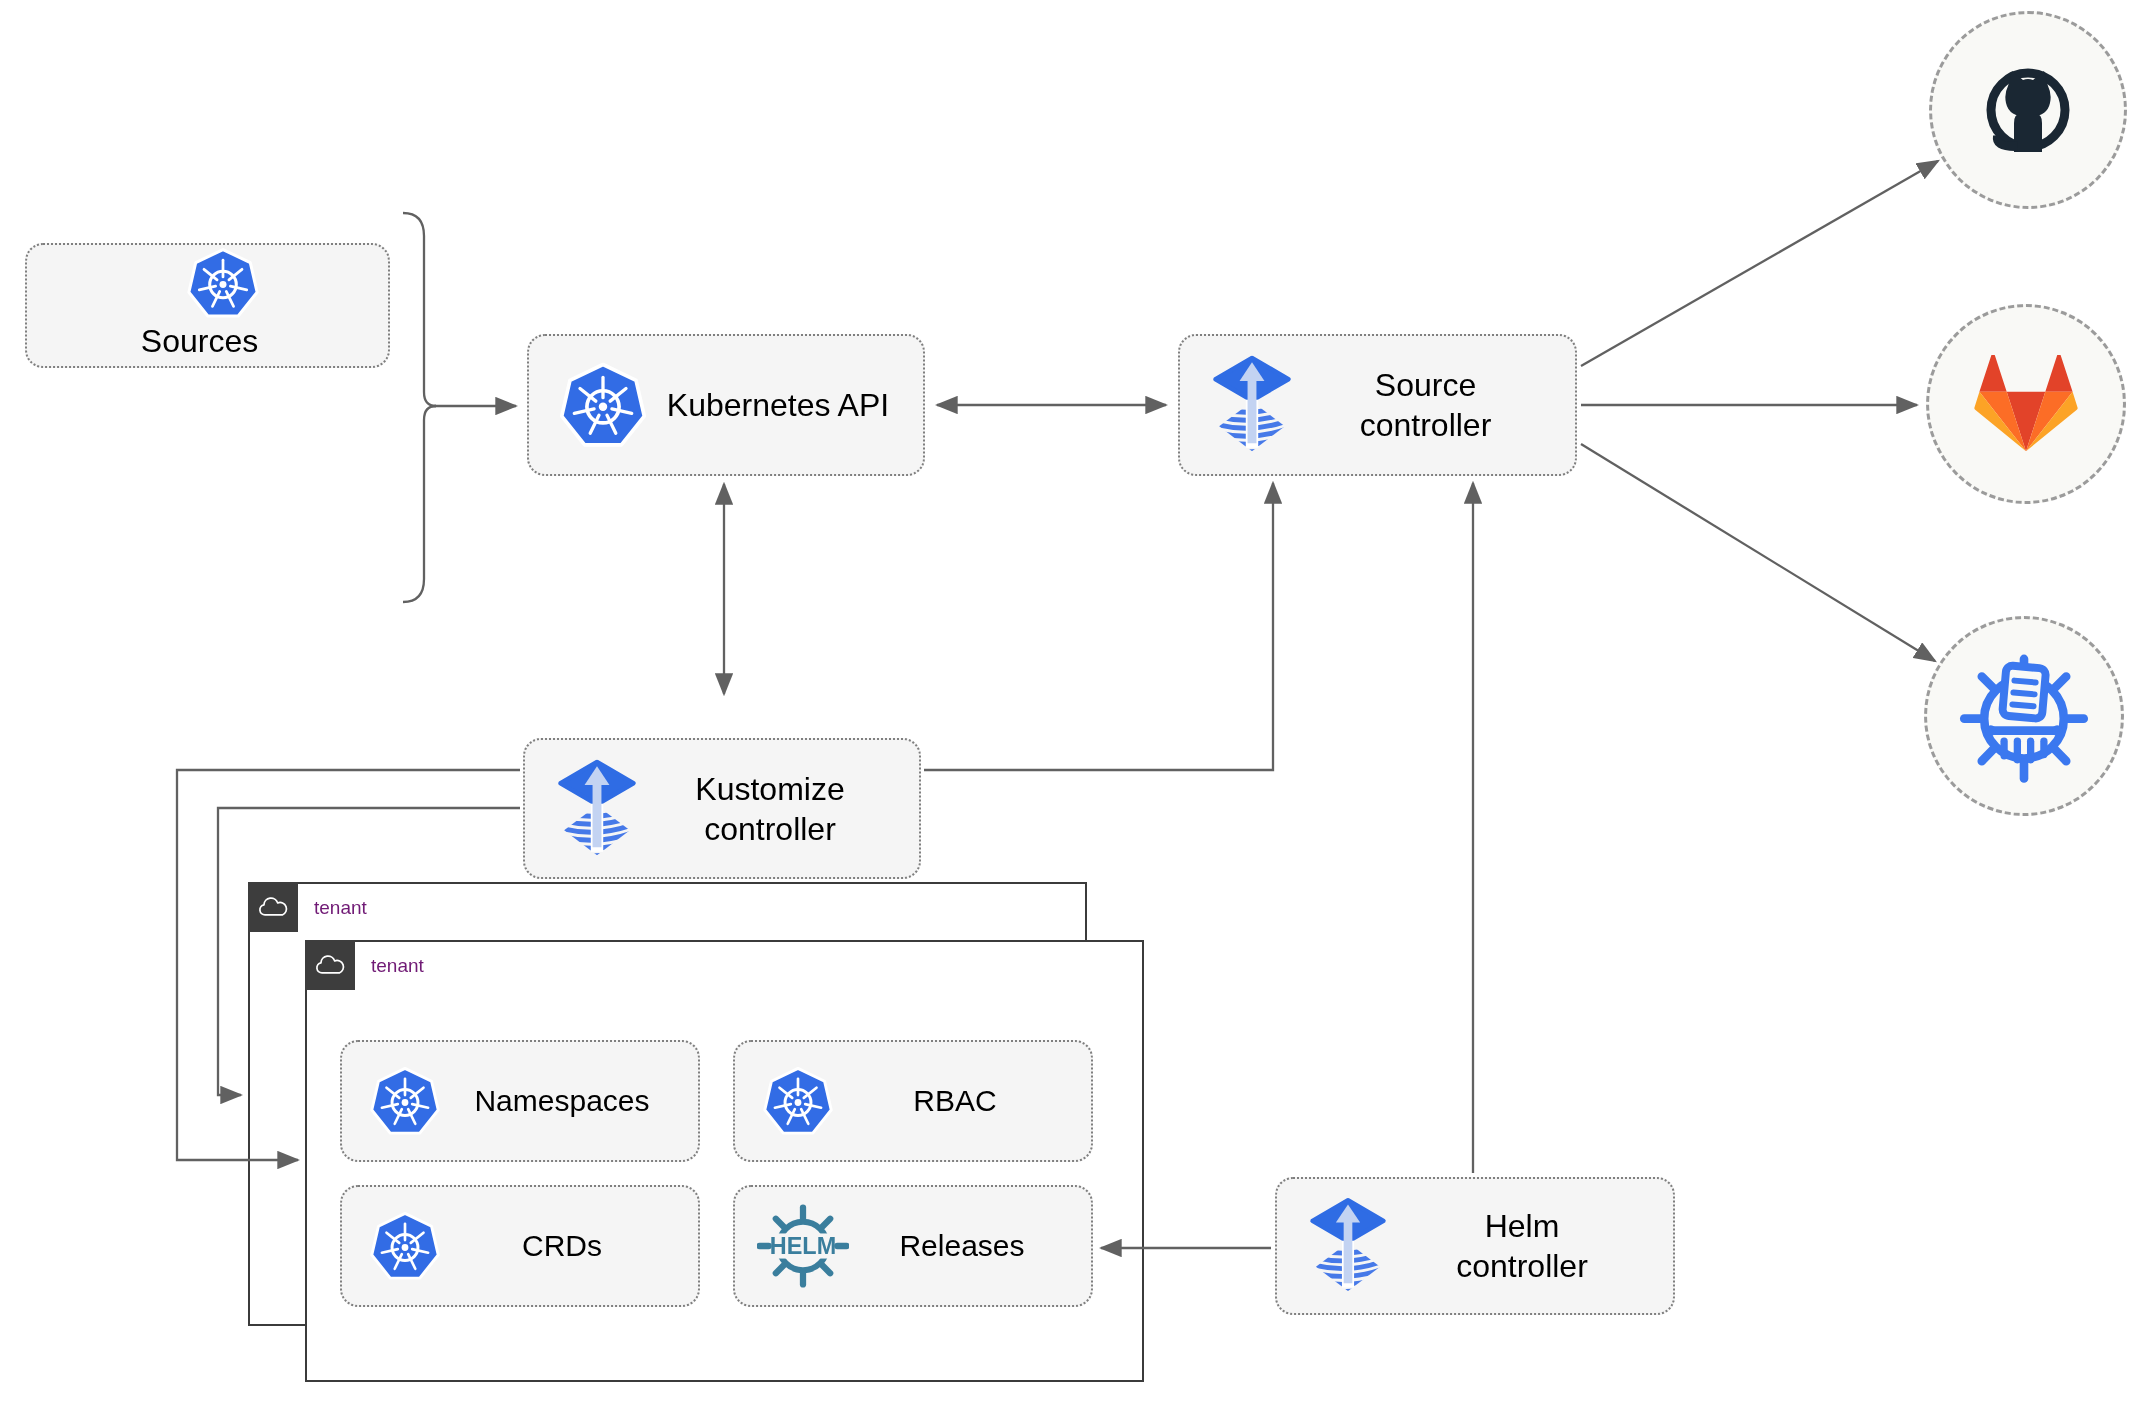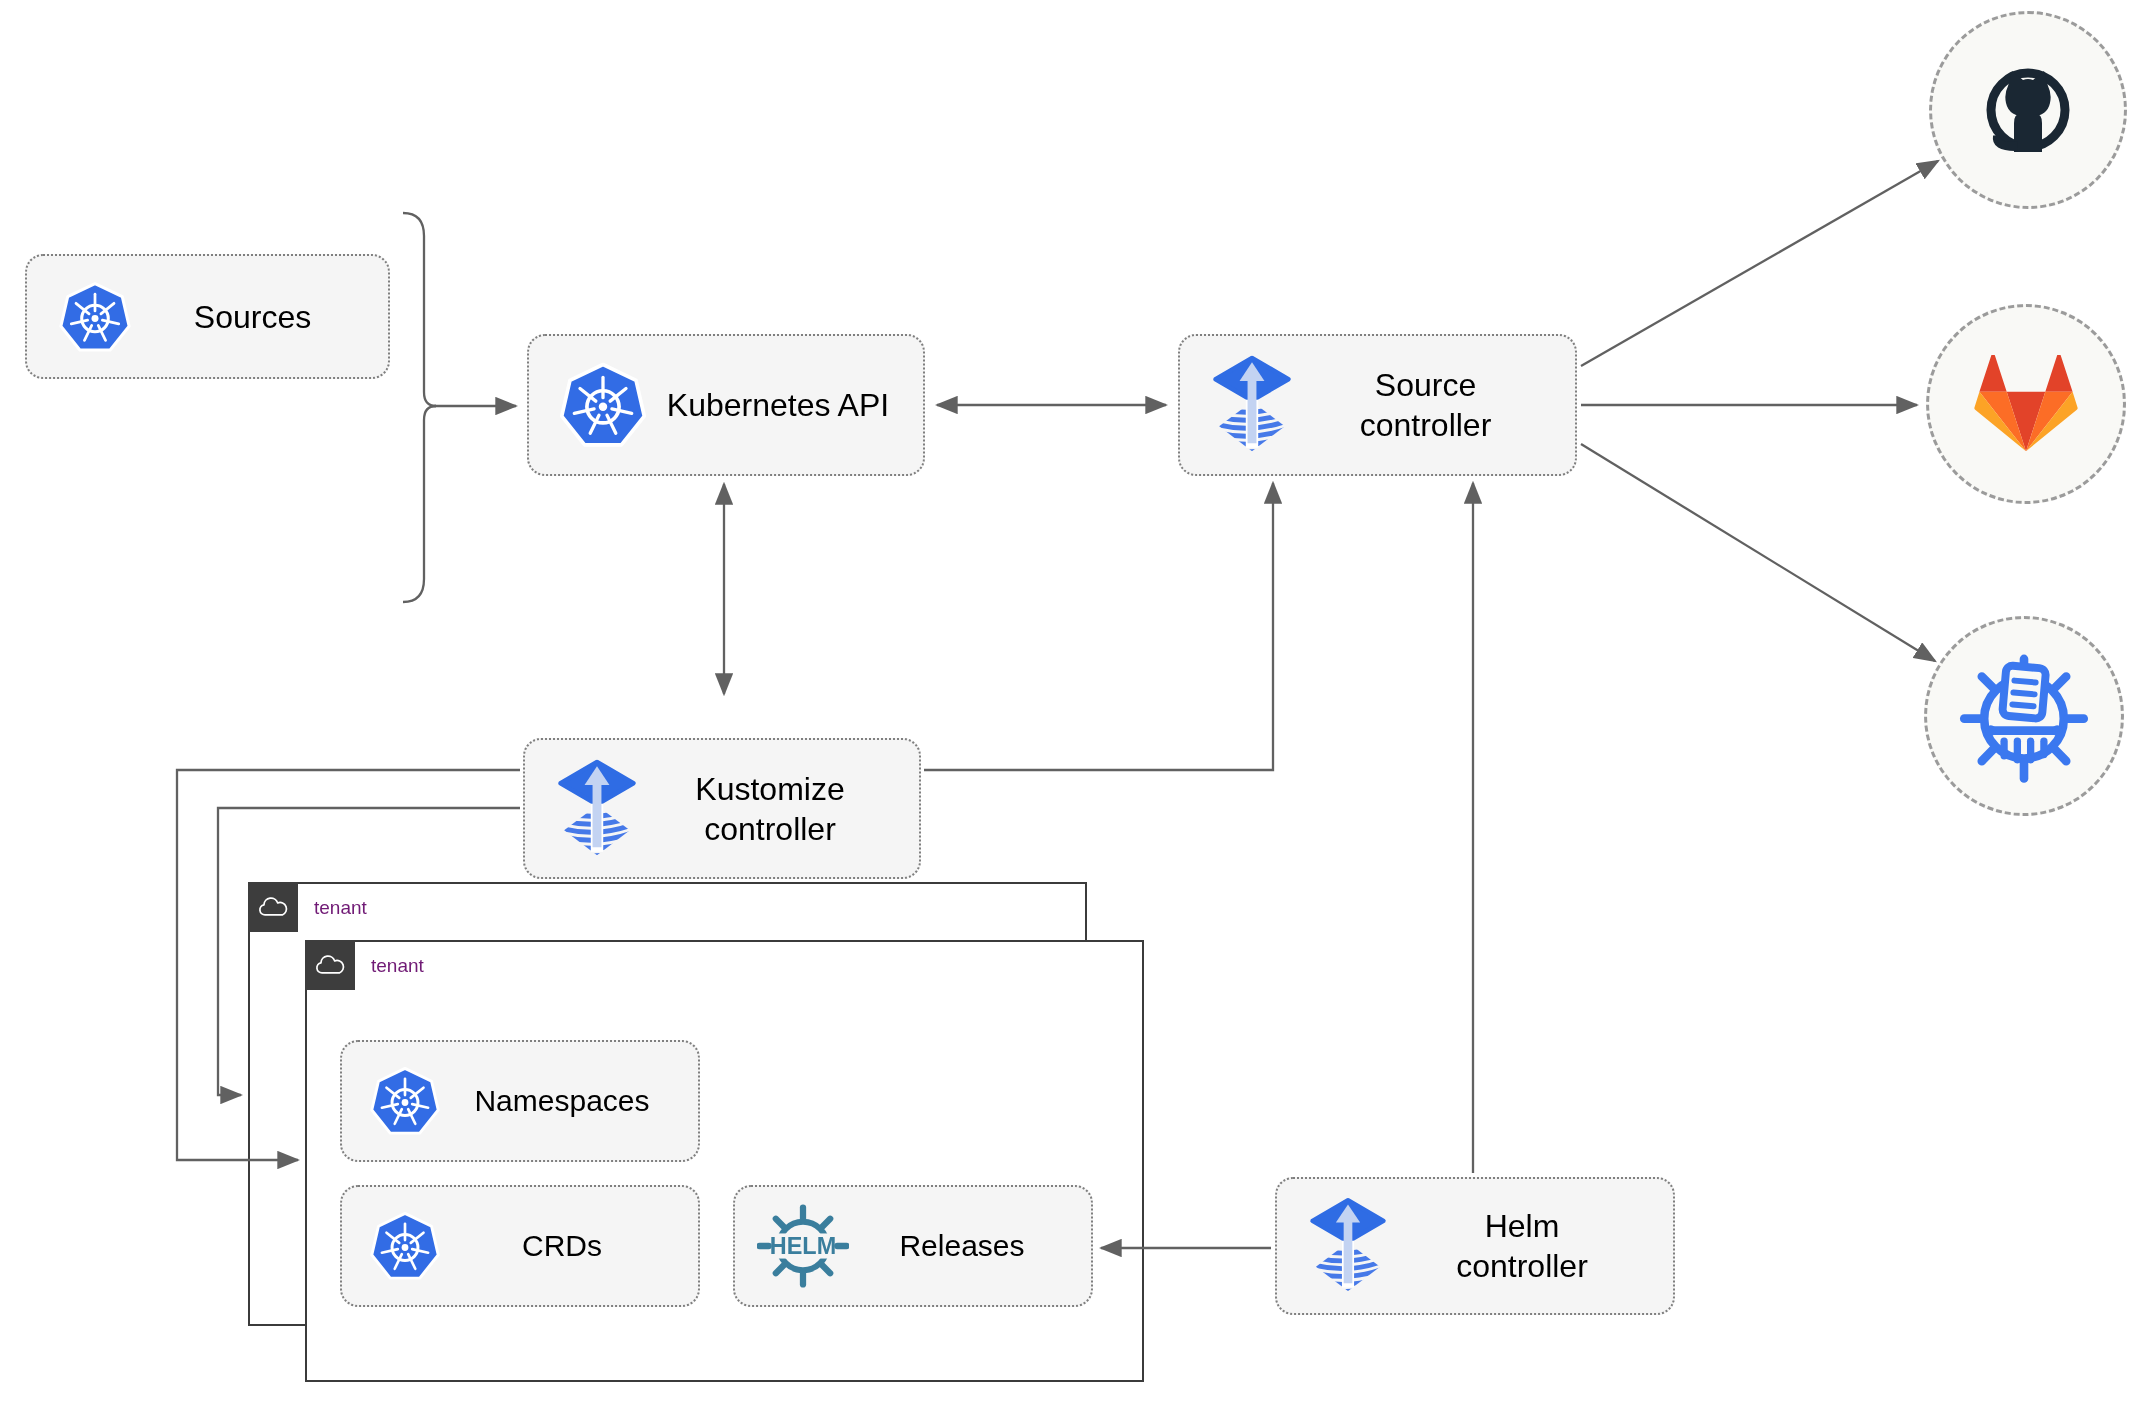--- a/index.html
+++ b/index.html
@@ -114,21 +114,21 @@
 
   <div class="tenant" style="left:305px;top:940px;width:839px;height:442px;z-index:3;">
     <div class="tab">
       <svg width="34" height="24" viewBox="0 0 60 42">
           <use href="#sym-cloud"></use>
         </svg>
     </div>
     <div class="tlbl">tenant</div>
   </div>
 
-  <div class="node" style="left:25px;top:254px;width:365px;height:125px;">
+  <div class="node" style="left:25px;top:243px;width:365px;height:125px;flex-direction:column;">
     <svg class="icon" width="76" height="76" viewBox="0 0 100 100" style="margin-left:30px">
         <use href="#sym-k8s"></use>
       </svg>
     <span class="lbl">Sources</span>
   </div>
 
 
   <div class="node" style="left:527px;top:334px;width:398px;height:142px;justify-content:center;">
     <svg class="icon" width="92" height="92" viewBox="0 0 100 100" style="margin-left:28px">
         <use href="#sym-k8s"></use>
@@ -166,20 +166,26 @@
     </span>
   </div>
 
   <div class="node" style="left:340px;top:1040px;width:360px;height:122px;">
     <svg class="icon" width="74" height="74" viewBox="0 0 100 100" style="margin-left:26px">
         <use href="#sym-k8s"></use>
       </svg>
     <span class="lbl" style="font-size:30px">Namespaces</span>
   </div>
 
+  <div class="node" style="left:733px;top:1040px;width:360px;height:122px;">
+    <svg class="icon" width="74" height="74" viewBox="0 0 100 100" style="margin-left:26px">
+        <use href="#sym-k8s"></use>
+      </svg>
+    <span class="lbl" style="font-size:30px">RBAC</span>
+  </div>
 
   <div class="node" style="left:340px;top:1185px;width:360px;height:122px;">
     <svg class="icon" width="74" height="74" viewBox="0 0 100 100" style="margin-left:26px">
         <use href="#sym-k8s"></use>
       </svg>
     <span class="lbl" style="font-size:30px">CRDs</span>
   </div>
 
   <div class="node" style="left:733px;top:1185px;width:360px;height:122px;">
     <svg class="icon" width="92" height="92" viewBox="0 0 110 110" style="margin-left:22px">

